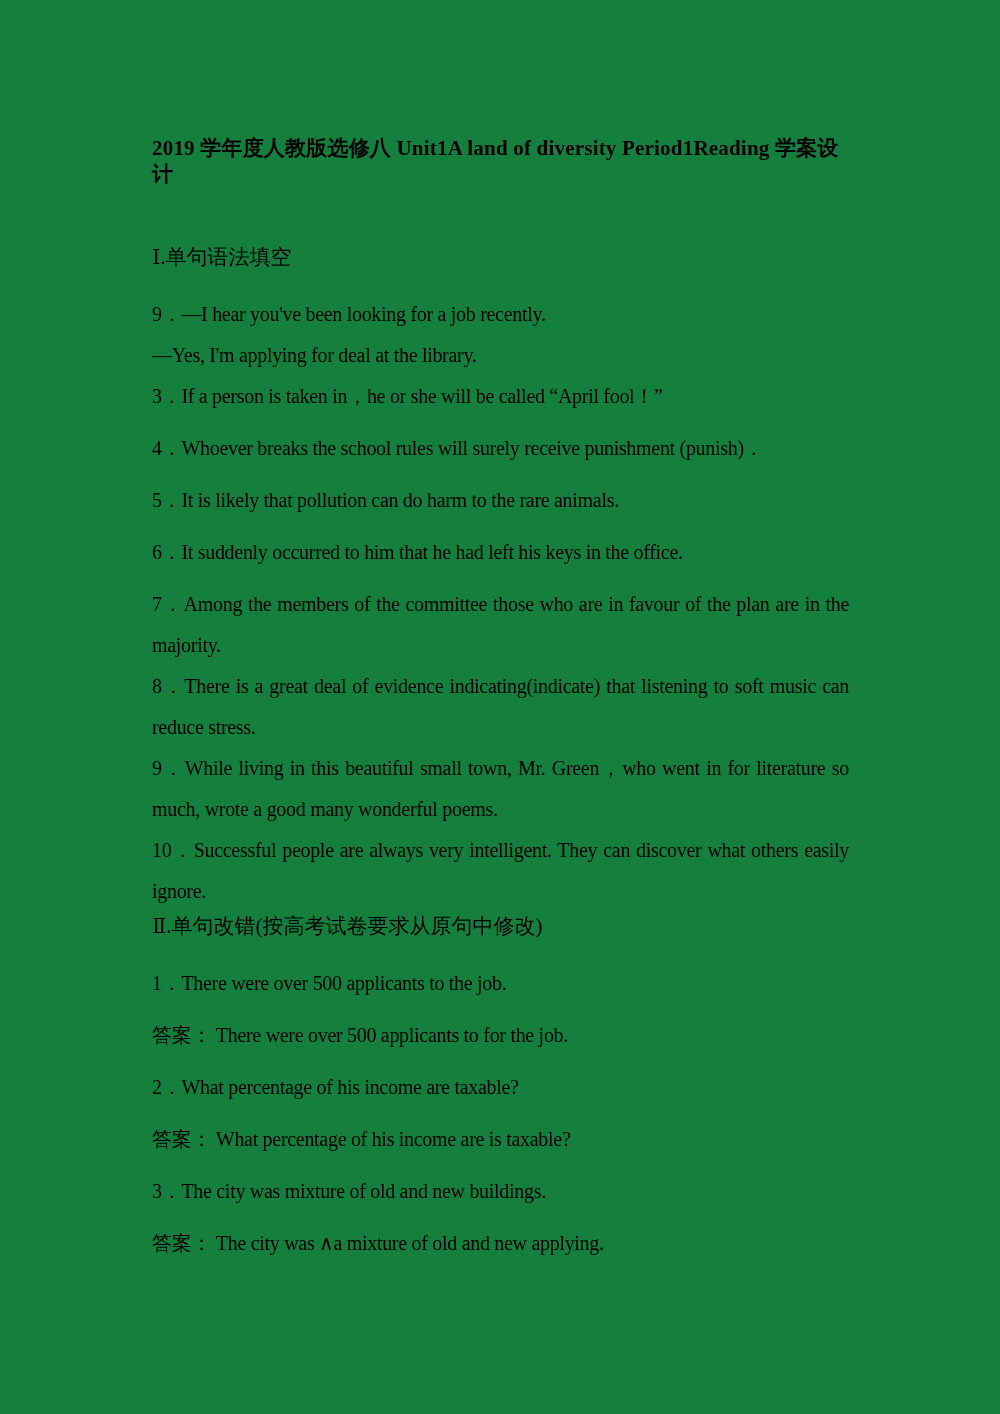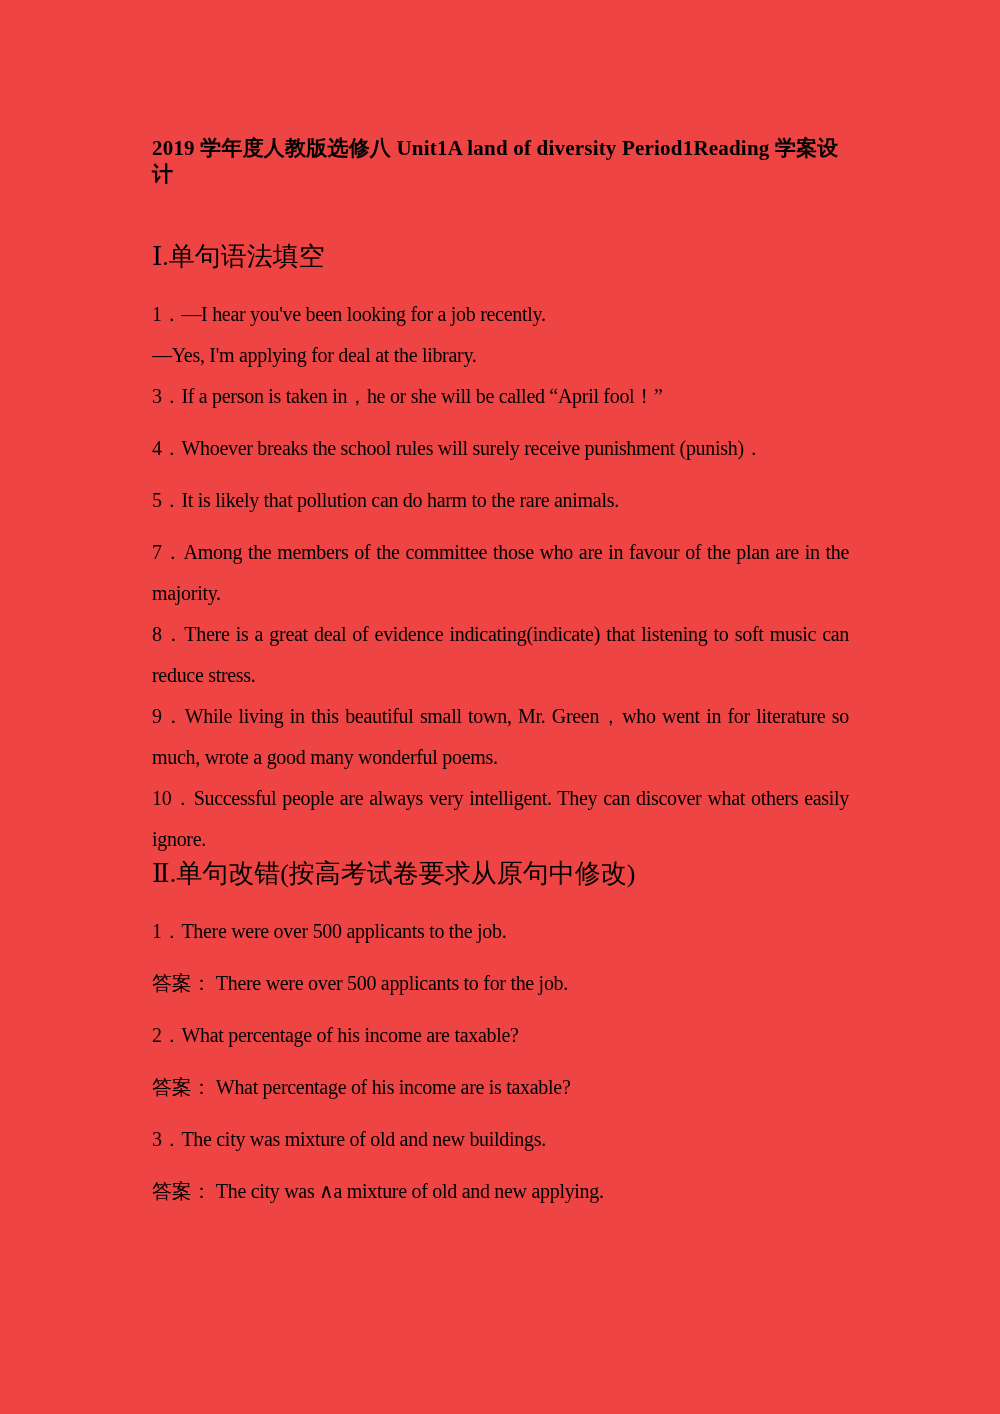--- a/index.html
+++ b/index.html
@@ -4,36 +4,36 @@
 <style>
   html, body {
     margin: 0;
     padding: 0;
     background: #ffffff;
   }
   .page {
     position: relative;
     width: 1000px;
     height: 1414px;
-    background: #ef4444;
+    background: #15803d;
     box-sizing: border-box;
     padding: 135px 151px 0 152px;
     color: #000000;
     font-family: "Liberation Serif", "DejaVu Serif", serif;
     overflow: hidden;
   }
   .title {
     font-size: 21px;
     font-weight: bold;
     line-height: 26px;
     margin: 0 0 56px 0;
     letter-spacing: 0.2px;
   }
   .heading {
-    font-size: 26px;
+    font-size: 21px;
     font-weight: normal;
     line-height: 28px;
     margin: 0 0 23px 0;
   }
   p.line {
     font-size: 20px;
     line-height: 41px;
     margin: 0;
     letter-spacing: -0.3px;
     text-align: justify;
@@ -49,25 +49,26 @@
 </head>
 <body>
 
 <div class="page">
 
   <h1 class="title">2019 学年度人教版选修八 Unit1A land of diversity Period1Reading 学案设计</h1>
 
   <div class="section">
     <h2 class="heading">Ⅰ.单句语法填空</h2>
 
-    <p class="line">1．—I hear you've been looking for a job recently.</p>
+    <p class="line">9．—I hear you've been looking for a job recently.</p>
     <p class="line">—Yes, I'm applying for deal at the library.</p>
     <p class="line sp">3．If a person is taken in，he or she will be called “April fool！”</p>
     <p class="line sp">4．Whoever breaks the school rules will surely receive punishment (punish)．</p>
     <p class="line sp">5．It is likely that pollution can do harm to the rare animals.</p>
+    <p class="line sp">6．It suddenly occurred to him that he had left his keys in the office.</p>
     <p class="line">7．Among the members of the committee those who are in favour of the plan are in the majority.</p>
     <p class="line">8．There is a great deal of evidence indicating(indicate) that listening to soft music can reduce stress.</p>
     <p class="line">9．While living in this beautiful small town, Mr. Green，who went in for literature so much, wrote a good many wonderful poems.</p>
     <p class="line">10．Successful people are always very intelligent. They can discover what others easily ignore.</p>
   </div>
 
   <div class="section">
     <h2 class="heading">Ⅱ.单句改错(按高考试卷要求从原句中修改)</h2>
 
     <p class="line sp">1．There were over 500 applicants to the job.</p>

